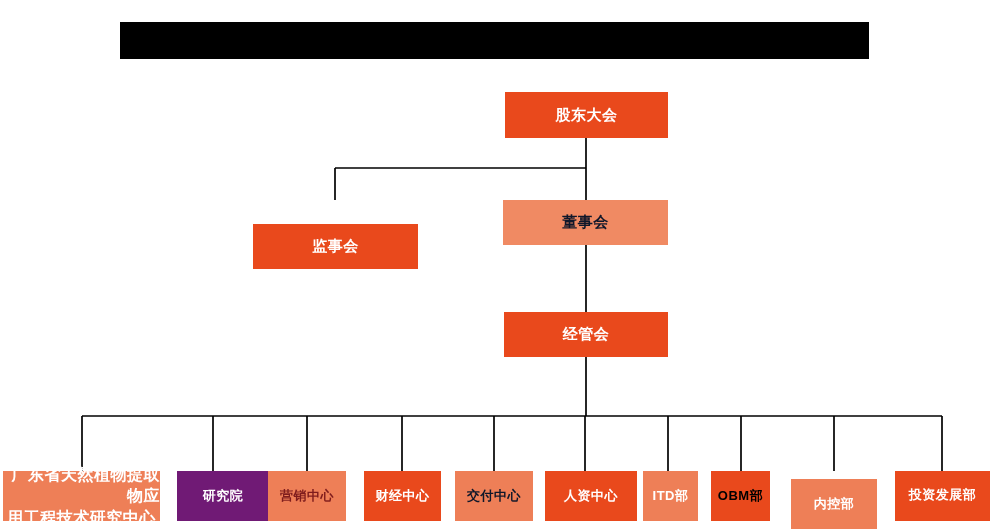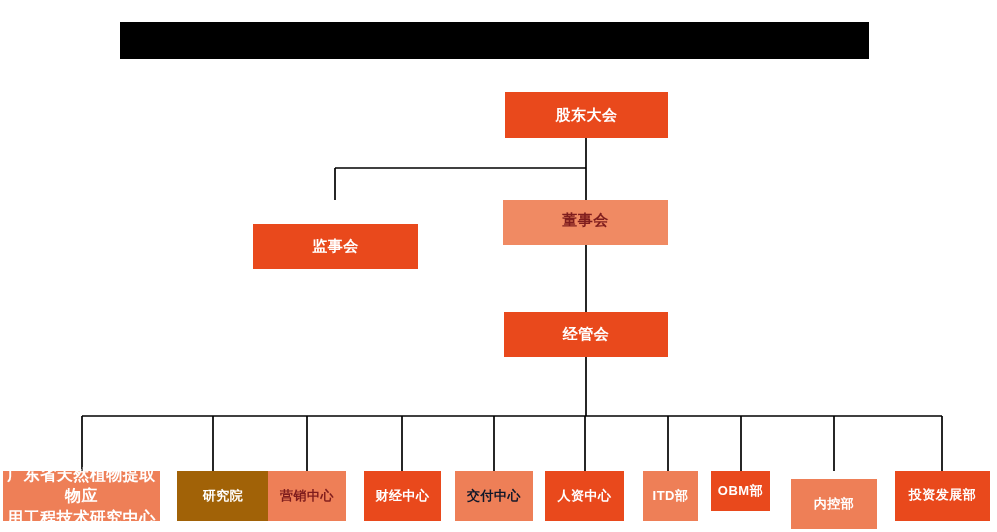--- a/index.html
+++ b/index.html
@@ -28,21 +28,21 @@
     pointer-events: none;
   }
   .node {
     position: absolute;
     display: flex;
     flex-direction: column;
     align-items: center;
     justify-content: center;
     color: #ffffff;
     font-weight: bold;
-    text-align: center;
+    text-align: right;
     letter-spacing: 0.5px;
     line-height: 1.35;
     box-sizing: border-box;
   }
 </style>
 </head>
 <body>
 
 <div class="canvas">
   <div class="title-bar" style="left: 120px; top: 22px; width: 749px; height: 37px; background: rgb(0, 0, 0);"></div>
@@ -64,49 +64,49 @@
       <line x1="834" y1="416" x2="834" y2="471" stroke="#000000" stroke-width="1.7"></line>
       <line x1="942" y1="416" x2="942" y2="471" stroke="#000000" stroke-width="1.7"></line>
     </svg>
   <div id="nodes">
       <div class="node" style="left: 505px; top: 92px; width: 163px; height: 46px; background: rgb(233, 73, 28); color: rgb(255, 255, 255); font-size: 15px;">
         <div>股东大会</div>
       </div>
       <div class="node" style="left: 253px; top: 200px; width: 165px; height: 45px; background: rgb(233, 73, 28); color: rgb(255, 255, 255); font-size: 15px; margin-top: 24px;">
         <div>监事会</div>
       </div>
-      <div class="node" style="left: 503px; top: 200px; width: 165px; height: 45px; background: rgb(240, 138, 99); color: #7f1d1d; font-size: 15px; font-family: Liberation Mono, monospace;">
+      <div class="node" style="left: 503px; top: 200px; width: 165px; height: 45px; background: rgb(240, 138, 99); color: #0f172a; font-size: 15px;">
         <div>董事会</div>
       </div>
       <div class="node" style="left: 504px; top: 312px; width: 164px; height: 45px; background: rgb(233, 73, 28); color: rgb(255, 255, 255); font-size: 15px;">
         <div>经管会</div>
       </div>
       <div class="node" style="left: 3px; top: 471px; width: 157px; height: 50px; background: rgb(238, 127, 87); color: rgb(255, 255, 255); font-size: 16px;">
         <div>广东省天然植物提取物应</div>
         <div>用工程技术研究中心</div>
       </div>
-      <div class="node" style="left: 177px; top: 471px; width: 92px; height: 50px; background: #a16207; color: rgb(255, 255, 255); font-size: 13px;">
+      <div class="node" style="left: 177px; top: 471px; width: 92px; height: 50px; background: #701a75; color: rgb(255, 255, 255); font-size: 13px;">
         <div>研究院</div>
       </div>
       <div class="node" style="left: 268px; top: 471px; width: 78px; height: 50px; background: rgb(238, 127, 87); color: #7f1d1d; font-size: 13px;">
         <div>营销中心</div>
       </div>
       <div class="node" style="left: 364px; top: 471px; width: 77px; height: 50px; background: rgb(233, 73, 28); color: rgb(255, 255, 255); font-size: 13px;">
         <div>财经中心</div>
       </div>
       <div class="node" style="left: 455px; top: 471px; width: 78px; height: 50px; background: rgb(238, 127, 87); color: #0f172a; font-size: 13px;">
         <div>交付中心</div>
       </div>
-      <div class="node" style="left: 545px; top: 471px; width: 79px; height: 50px; background: rgb(233, 73, 28); color: rgb(255, 255, 255); font-size: 13px;">
+      <div class="node" style="left: 545px; top: 471px; width: 92px; height: 50px; background: rgb(233, 73, 28); color: rgb(255, 255, 255); font-size: 13px;">
         <div>人资中心</div>
       </div>
       <div class="node" style="left: 643px; top: 471px; width: 55px; height: 50px; background: rgb(238, 127, 87); color: rgb(255, 255, 255); font-size: 13px;">
         <div>ITD部</div>
       </div>
-      <div class="node" style="left: 711px; top: 471px; width: 59px; height: 40px; background: rgb(233, 73, 28); color: #ffffff; font-size: 13px;">
+      <div class="node" style="left: 711px; top: 471px; width: 59px; height: 50px; background: rgb(233, 73, 28); color: #000000; font-size: 13px;">
         <div>OBM部</div>
       </div>
       <div class="node" style="left: 791px; top: 471px; width: 86px; height: 50px; background: rgb(238, 127, 87); color: rgb(255, 255, 255); font-size: 13px; margin-top: 8px;">
         <div>内控部</div>
       </div>
       <div class="node" style="left: 895px; top: 471px; width: 95px; height: 50px; background: rgb(233, 73, 28); color: rgb(255, 255, 255); font-size: 13px; font-family: Liberation Mono, monospace;">
         <div>投资发展部</div>
       </div>
     </div>
 </div>

